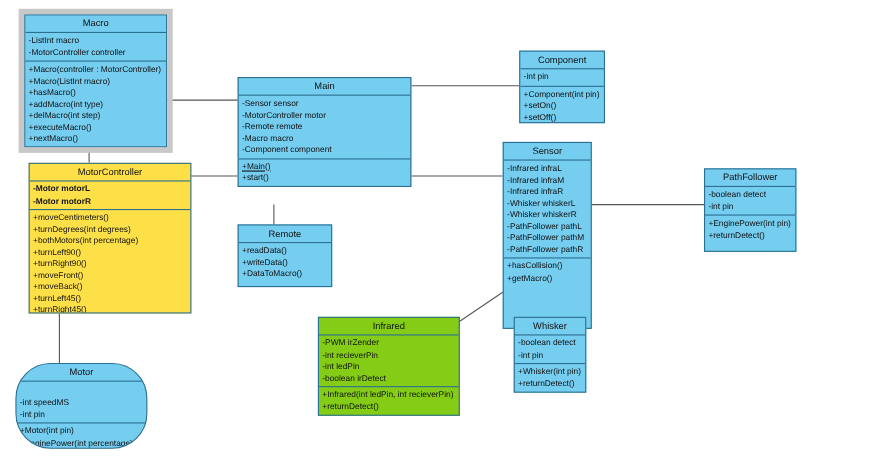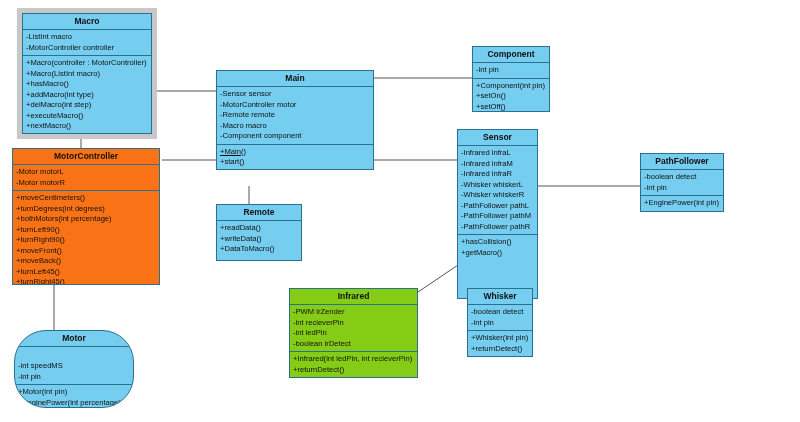--- a/index.html
+++ b/index.html
@@ -42,21 +42,21 @@
 
   .uml-class.selected {
     outline: 5px solid #c8c8c8;
     outline-offset: 0px;
     z-index: 3;
   }
 
   .cls-name {
     text-align: center;
     font-size: 8.5px;
-    font-weight: bold;
+    font-weight: normal;
     color: #111111;
     padding: 2px 2px 3px 2px;
     border-bottom: 1px solid #2b6f91;
     line-height: 10px;
     white-space: nowrap;
   }
 
   .cls-section {
     padding: 2px 1px 2px 2px;
   }
@@ -105,23 +105,23 @@
           <div class="cls-row">+Macro(controller : MotorController)</div>
           <div class="cls-row">+Macro(ListInt macro)</div>
           <div class="cls-row">+hasMacro()</div>
           <div class="cls-row">+addMacro(int type)</div>
           <div class="cls-row">+delMacro(int step)</div>
           <div class="cls-row">+executeMacro()</div>
           <div class="cls-row">+nextMacro()</div>
           <div class="cls-row">+removeAllMacros()</div>
         </div>
       </div>
-      <div class="uml-class" style="left: 12px; top: 148px; width: 148px; height: 137px; background: #f97316; border-color: rgb(43, 111, 145);">
+      <div class="uml-class" style="left: 26px; top: 148px; width: 148px; height: 137px; background: #fde047; border-color: rgb(43, 111, 145);">
         <div class="cls-name">MotorController</div>
-        <div class="cls-section attrs" style="border-bottom-color: rgb(43, 111, 145);">
+        <div class="cls-section attrs" style="border-bottom-color: rgb(43, 111, 145); font-weight: bold;">
           <div class="cls-row">-Motor motorL</div>
           <div class="cls-row">-Motor motorR</div>
         </div>
         <div class="cls-section methods">
           <div class="cls-row">+moveCentimeters()</div>
           <div class="cls-row">+turnDegrees(int degrees)</div>
           <div class="cls-row">+bothMotors(int percentage)</div>
           <div class="cls-row">+turnLeft90()</div>
           <div class="cls-row">+turnRight90()</div>
           <div class="cls-row">+moveFront()</div>
@@ -184,21 +184,21 @@
           <div class="cls-row">-Whisker whiskerR</div>
           <div class="cls-row">-PathFollower pathL</div>
           <div class="cls-row">-PathFollower pathM</div>
           <div class="cls-row">-PathFollower pathR</div>
         </div>
         <div class="cls-section methods">
           <div class="cls-row">+hasCollision()</div>
           <div class="cls-row">+getMacro()</div>
         </div>
       </div>
-      <div class="uml-class" style="left: 640px; top: 153px; width: 84px; height: 59px; background: rgb(117, 205, 240); border-color: rgb(43, 111, 145);">
+      <div class="uml-class" style="left: 640px; top: 153px; width: 84px; height: 76px; background: rgb(117, 205, 240); border-color: rgb(43, 111, 145);">
         <div class="cls-name">PathFollower</div>
         <div class="cls-section attrs" style="border-bottom-color: rgb(43, 111, 145);">
           <div class="cls-row">-boolean detect</div>
           <div class="cls-row">-int pin</div>
         </div>
         <div class="cls-section methods">
           <div class="cls-row">+EnginePower(int pin)</div>
           <div class="cls-row">+returnDetect()</div>
         </div>
       </div>

